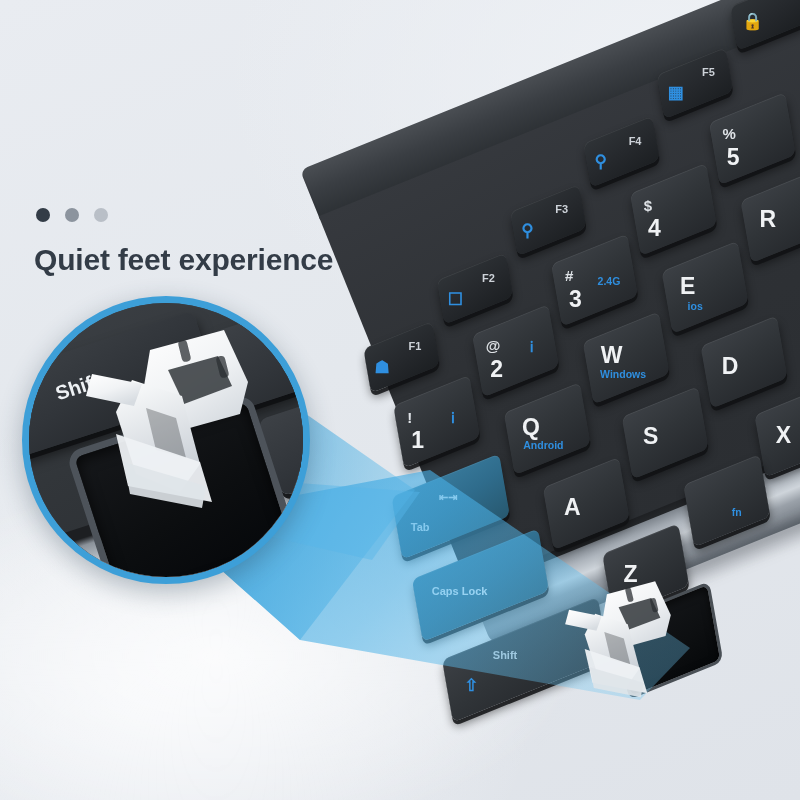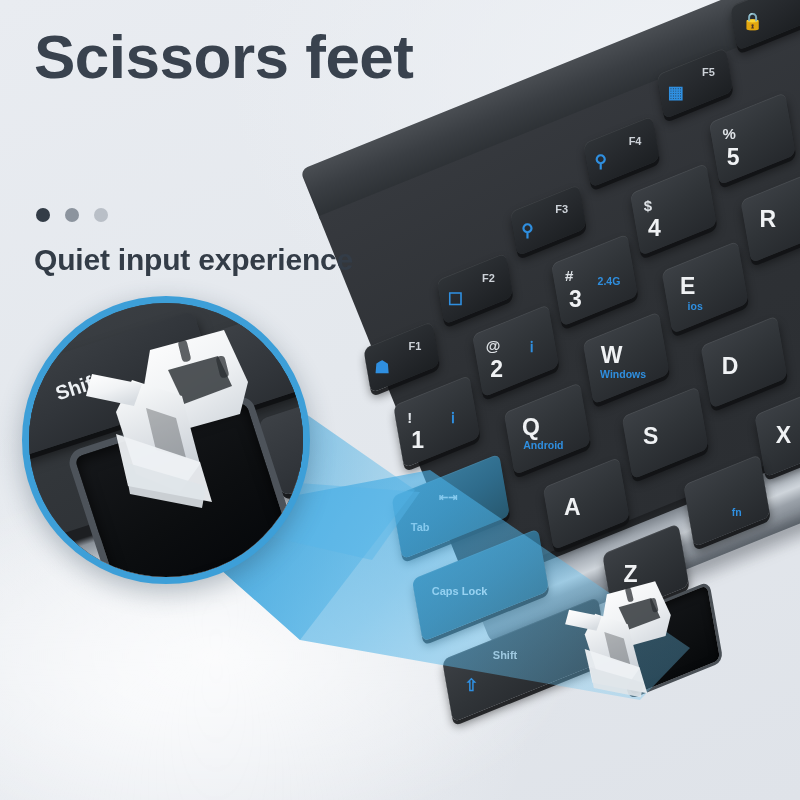--- a/index.html
+++ b/index.html
@@ -412,22 +412,21 @@
     <path d="M 60 64 L 110 80 L 128 148 L 108 176 L 64 158 L 44 96 Z" fill="url(#sg4)"></path>
     <path d="M 74 92 L 104 102 L 114 142 L 84 134 Z" fill="#2b2f33" opacity="0.32"></path>
     <path d="M 20 58 L 70 68 L 62 90 L 14 80 Z" fill="url(#sg3)"></path>
     <path d="M 44 118 L 128 146 L 140 186 L 56 170 Z" fill="#eef1f4" opacity="0.95"></path>
     <path d="M 52 146 L 134 170 L 130 192 L 58 178 Z" fill="#dfe4e9" opacity="0.9"></path>
   </svg>
 
 </div>
 
 <div class="headline layer-text">
-  <span>Scissors feet</span>
 </div>
 
 <div class="dots layer-text">
   <span class="dot d1"></span>
   <span class="dot d2"></span>
   <span class="dot d3"></span>
 </div>
 
-<div class="subtitle layer-text">Quiet input experience</div>
+<div class="subtitle layer-text">Quiet feet experience</div>
 
 </body></html>

